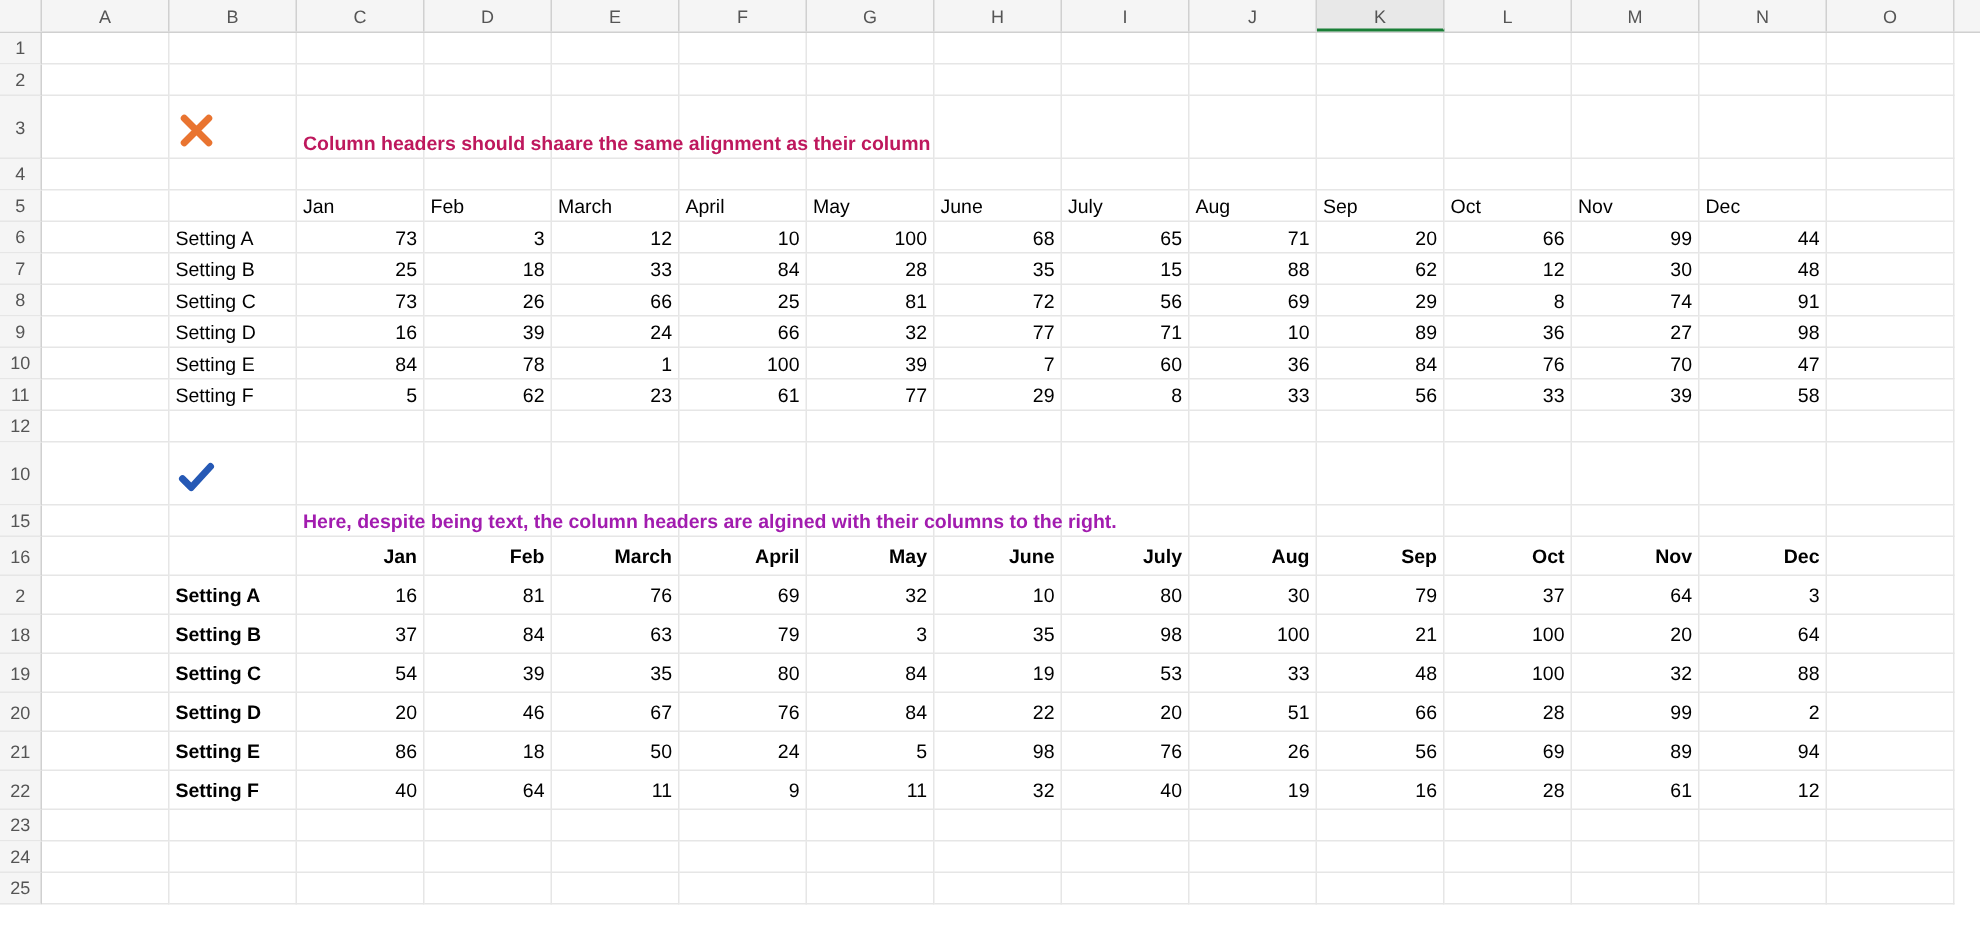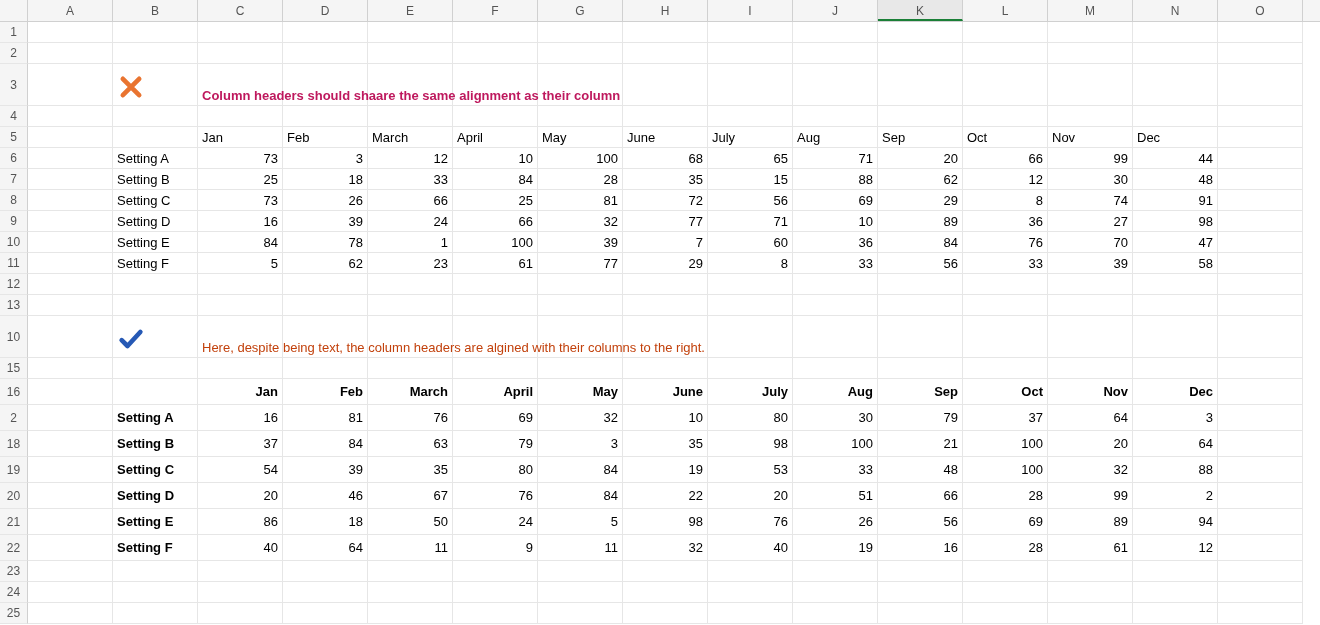--- a/index.html
+++ b/index.html
@@ -69,21 +69,21 @@
     line-height: 21px;
     white-space: nowrap;
     overflow: hidden;
   }
   .row.tall .cell { display:flex; align-items:flex-end; line-height:normal; padding-bottom:4px; }
   .row.med  .cell { line-height: 26px; }
   .al-left  { text-align: left; }
   .al-right { text-align: right; }
   .bold { font-weight: 700; }
   .orange { color: #be185d; font-weight:600;text-align:center; }
-  .blue   { color: #c2410c; font-weight:400; }
+  .blue   { color: #a21caf; font-weight:700; }
   
   .icon-x, .icon-check {
     display:inline-block; width:28px; height:28px;
   }
   .icon-x svg, .icon-check svg { width:100%; height:100%; }
   
   .span-text {
     position: absolute;
     pointer-events: none;
   }
@@ -327,38 +327,20 @@
         <div class="cell"></div>
         <div class="cell"></div>
         <div class="cell"></div>
         <div class="cell"></div>
         <div class="cell"></div>
         <div class="cell"></div>
         <div class="cell"></div>
         <div class="cell"></div>
         <div class="cell"></div>
       </div>
-      <div class="row">
-        <div class="rh">13</div>
-        <div class="cell"></div>
-        <div class="cell"></div>
-        <div class="cell"></div>
-        <div class="cell"></div>
-        <div class="cell"></div>
-        <div class="cell"></div>
-        <div class="cell"></div>
-        <div class="cell"></div>
-        <div class="cell"></div>
-        <div class="cell"></div>
-        <div class="cell"></div>
-        <div class="cell"></div>
-        <div class="cell"></div>
-        <div class="cell"></div>
-        <div class="cell"></div>
-      </div>
       <div class="row tall">
         <div class="rh">10</div>
         <div class="cell"></div>
         <div class="cell" style="text-align: center;">
           <span class="icon-check"><svg viewBox="0 0 24 24">
               <path d="M4 13 L9 18 L20 6" stroke="#2659b5" stroke-width="4" stroke-linecap="round" stroke-linejoin="round" fill="none"></path>
             </svg></span>
         </div>
         <div class="cell"></div>
         <div class="cell"></div>

